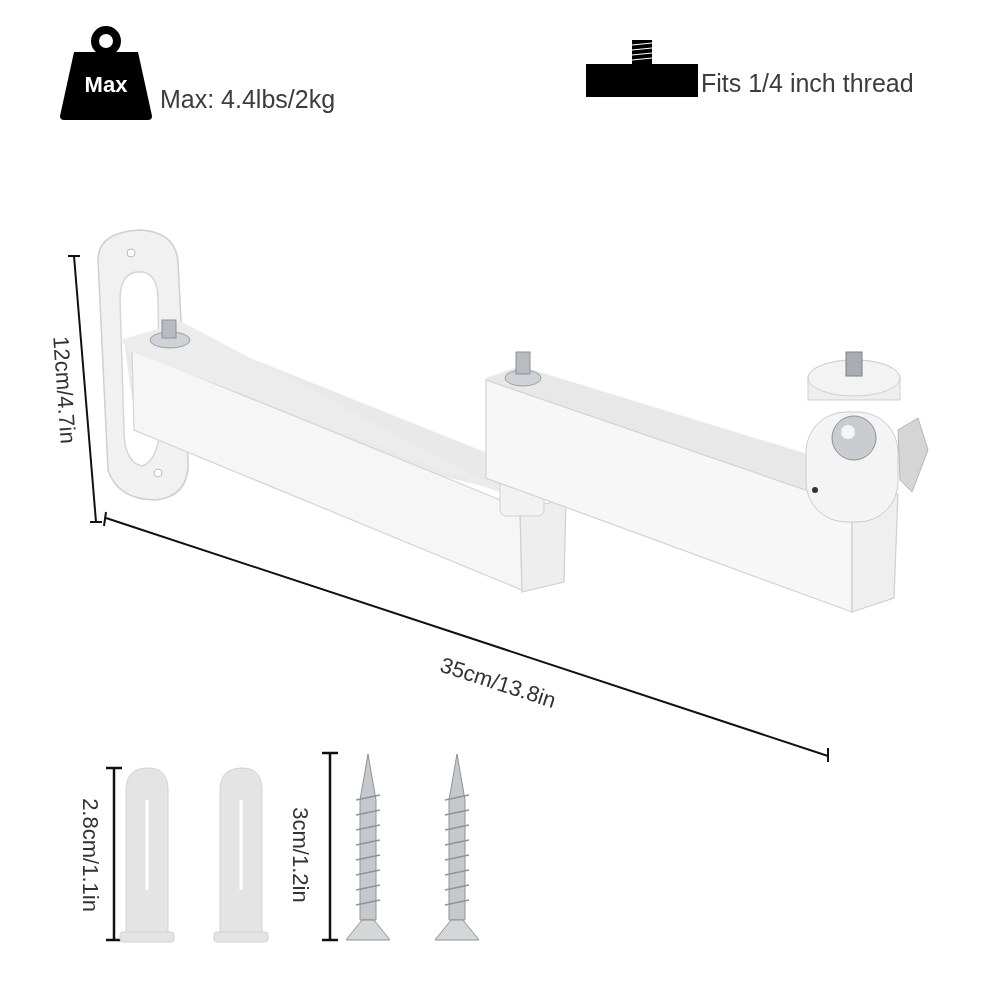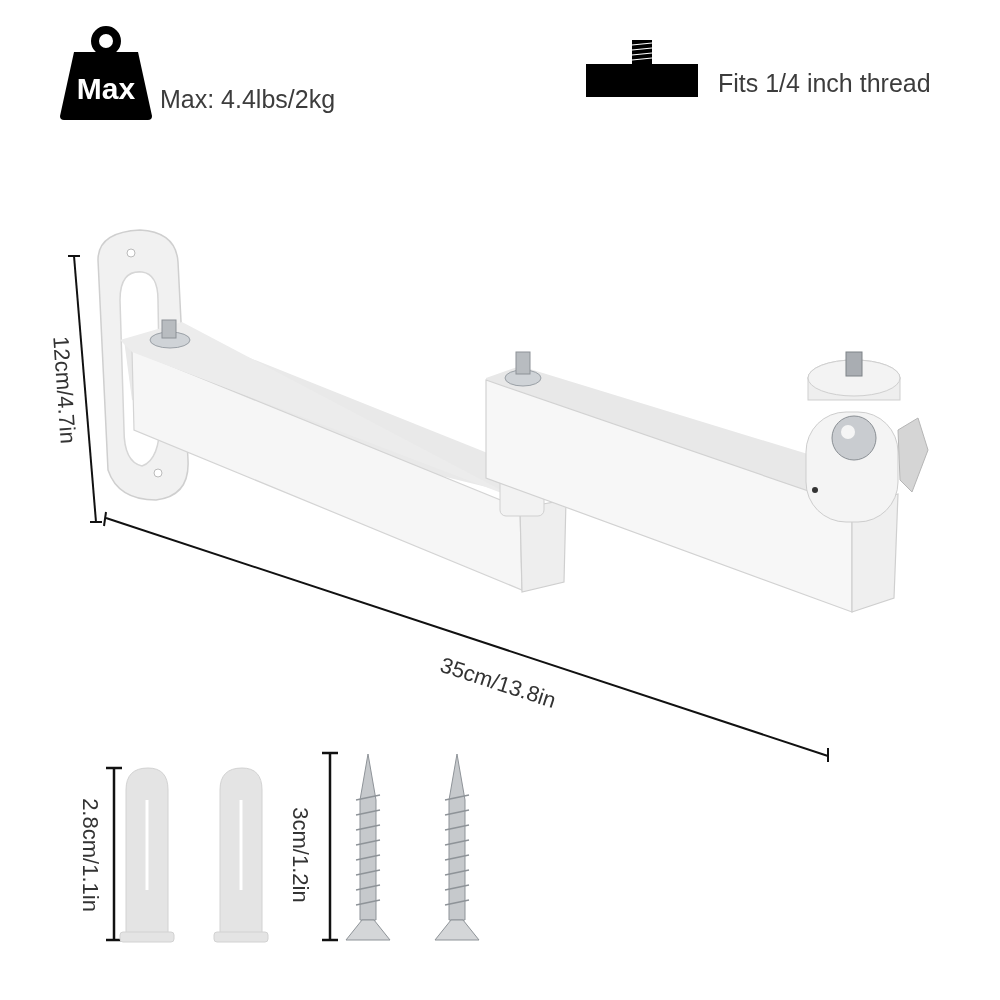--- a/index.html
+++ b/index.html
@@ -11,36 +11,36 @@
   svg { position:absolute; left:0; top:0; overflow:visible; }
 </style>
 </head>
 <body>
 
 <div class="abs" style="left:60px;top:26px;width:320px;height:100px;">
   <svg width="92" height="96" viewBox="0 0 92 96" style="left:0;top:0;">
     <circle cx="46" cy="15" r="11" fill="none" stroke="#000" stroke-width="8"></circle>
     <path d="M14 26 L78 26 L92 90 Q92 94 88 94 L4 94 Q0 94 0 90 Z" fill="#000"></path>
   </svg>
-  <div class="abs" style="left:0;top:46px;width:92px;text-align:center;color:#fff;font-weight:bold;font-size:30px;">Max</div>
+  <div class="abs" style="left:0;top:46px;width:92px;text-align:center;color:#fff;font-weight:bold;font-size:22px;">Max</div>
   <div class="abs spec-text" style="left:100px;top:59px;">Max: 4.4lbs/2kg</div>
 </div>
 
 <div class="abs" style="left:586px;top:38px;width:380px;height:62px;">
   <svg width="112" height="60" viewBox="0 0 112 60" style="left:0;top:0;">
     <rect x="46" y="2" width="20" height="24" fill="#000"></rect>
     <g stroke="#fff" stroke-width="1.2">
       <line x1="46" y1="7" x2="66" y2="5"></line>
         <line x1="46" y1="12" x2="66" y2="10"></line>
       <line x1="46" y1="17" x2="66" y2="15"></line>
         <line x1="46" y1="22" x2="66" y2="20"></line>
     </g>
     <rect x="0" y="26" width="112" height="33" fill="#000"></rect>
   </svg>
-  <div class="abs spec-text" style="left:115px;top:31px;margin-left:17px;">Fits 1/4 inch thread</div>
+  <div class="abs spec-text" style="left:115px;top:31px;">Fits 1/4 inch thread</div>
 </div>
 
 <svg width="1000" height="1000" viewBox="0 0 1000 1000">
 
   <g>
     <path d="M98 260 Q98 232 140 230 Q176 232 178 262 L188 460 Q190 496 156 500 Q118 500 108 470 Z" fill="#f1f1f1" stroke="#cfcfcf" stroke-width="1.5"></path>
     <path d="M120 300 Q120 270 142 272 Q158 274 158 300 L160 420 Q160 460 142 466 Q124 462 124 430 Z" fill="#fff" stroke="#d6d6d6" stroke-width="1.5"></path>
     <circle cx="131" cy="253" r="4" fill="#fff" stroke="#bbb"></circle>
     <circle cx="158" cy="473" r="4" fill="#fff" stroke="#bbb"></circle>
   </g>

